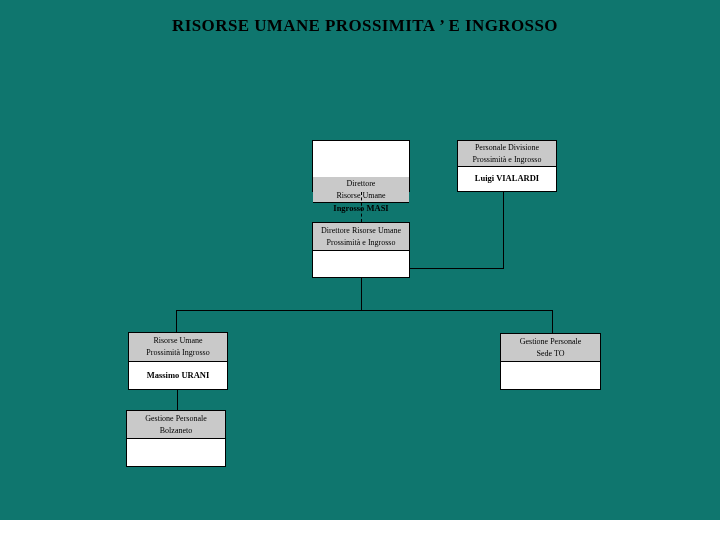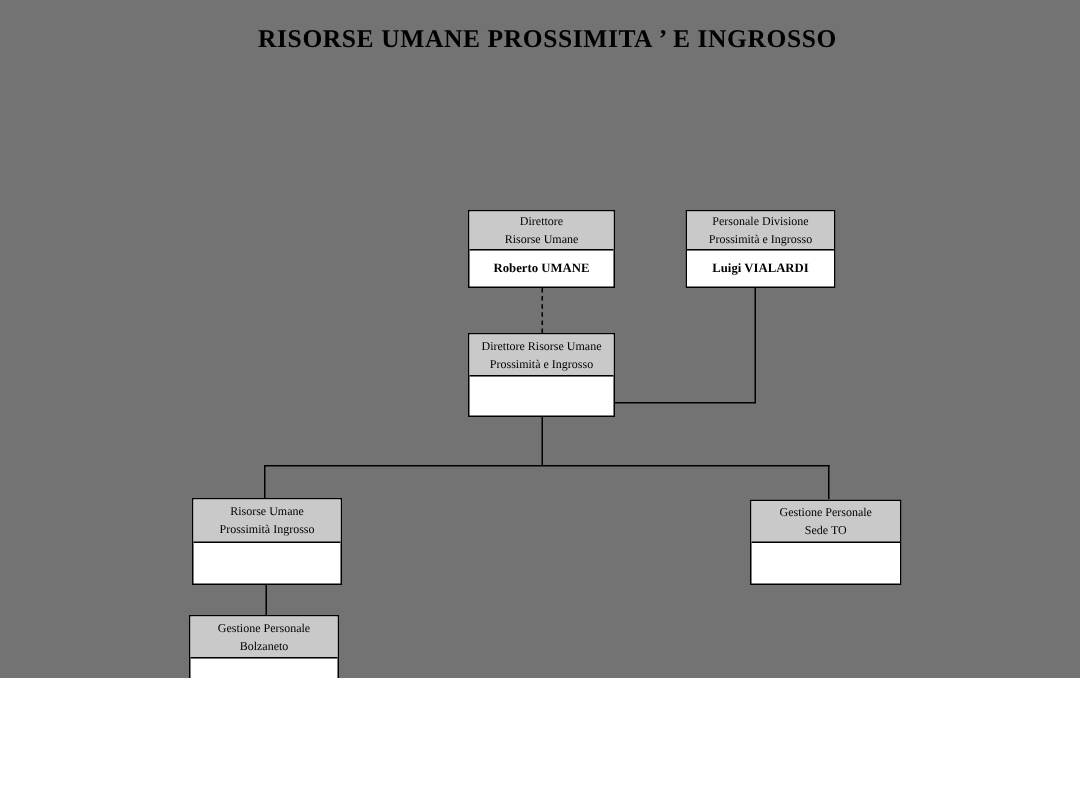--- a/index.html
+++ b/index.html
@@ -3,22 +3,22 @@
 <meta charset="utf-8">
 <style>
   html, body {
     margin: 0;
     padding: 0;
     background: #ffffff;
   }
   .page {
     position: relative;
     width: 720px;
-    height: 452px;
-    background: #737373;
+    height: 520px;
+    background: #0f766e;
     font-family: "Liberation Serif", serif;
     color: #000000;
     overflow: hidden;
     text-decoration: underline;
   }
   .title {
     position: absolute;
     top: 16px;
     left: 0;
     width: 730px;
@@ -79,23 +79,23 @@
   }
 </style>
 </head>
 <body>
 
 <div class="page">
 
   <div class="title">RISORSE UMANE PROSSIMITA ’ E INGROSSO</div>
 
   <div class="node" style="left:312px; top:140px; width:98px; height:52px;">
-    <div class="node-header" style="height: 26px; background: rgb(201, 201, 201);">Direttore
+    <div class="node-header" style="height: 26px; background: rgb(201, 201, 201); margin-top: 36px;">Direttore
 Risorse Umane</div>
-    <div class="node-body">Roberto UMANE</div>
+    <div class="node-body">Ingrosso MASI</div>
   </div>
 
   <div class="node" style="left:457px; top:140px; width:100px; height:52px;">
     <div class="node-header" style="height: 26px; background: rgb(201, 201, 201);">Personale Divisione
 Prossimità e Ingrosso</div>
     <div class="node-body">Luigi VIALARDI</div>
   </div>
 
   <div class="line-dashed" style="left:361px; top:192px; height:30px;"></div>
   <div class="line" style="left:503px; top:192px; width:1px; height:76px;"></div>
@@ -107,20 +107,21 @@
   </div>
 
   <div class="line" style="left:361px; top:278px; width:1px; height:32px;"></div>
   <div class="line" style="left:176px; top:310px; width:377px; height:1px;"></div>
   <div class="line" style="left:176px; top:310px; width:1px; height:22px;"></div>
   <div class="line" style="left:552px; top:310px; width:1px; height:23px;"></div>
 
   <div class="node" style="left:128px; top:332px; width:100px; height:58px;">
     <div class="node-header" style="height: 29px; background: rgb(201, 201, 201);">Risorse Umane
 Prossimità Ingrosso</div>
+    <div class="node-body">Massimo URANI</div>
   </div>
 
   <div class="node" style="left:500px; top:333px; width:101px; height:57px;">
     <div class="node-header" style="height: 28px; background: rgb(201, 201, 201);">Gestione Personale
 Sede TO</div>
   </div>
 
   <div class="line" style="left:177px; top:390px; width:1px; height:20px;"></div>
 
   <div class="node" style="left:126px; top:410px; width:100px; height:57px;">

